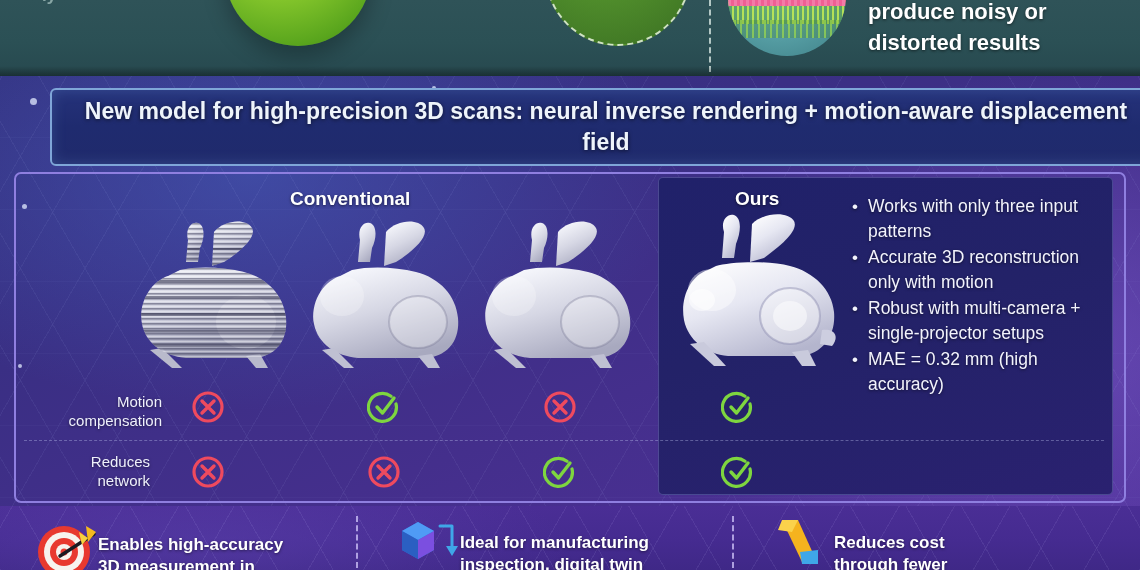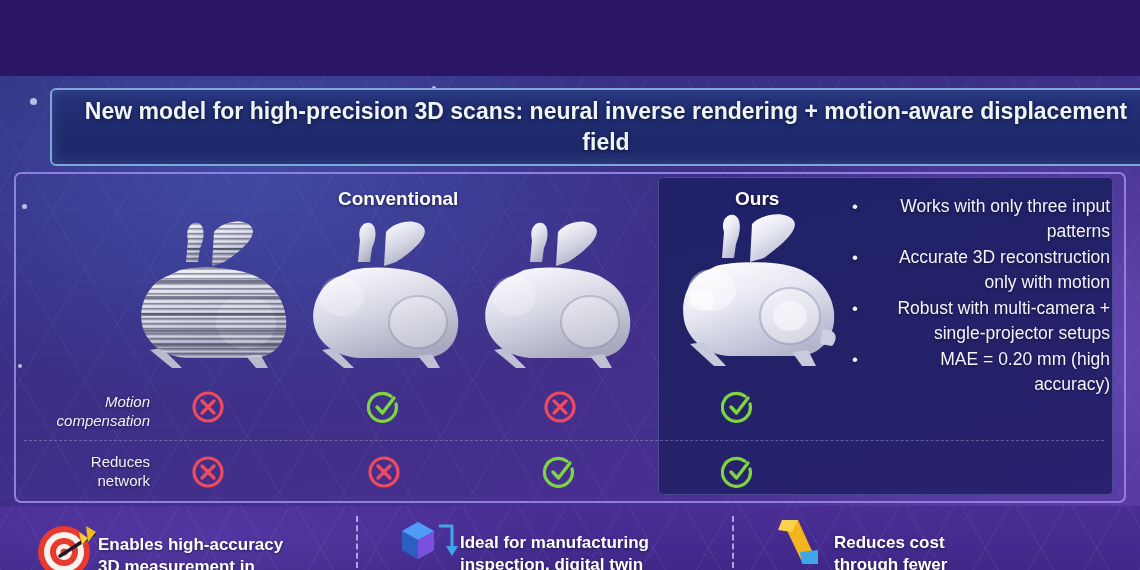--- a/index.html
+++ b/index.html
@@ -149,21 +149,21 @@
     overflow: hidden;
   }
 
   .col-head {
     position: absolute;
     color: #ffffff;
     font-size: 19px;
     font-weight: bold;
     text-shadow: 0 1px 3px rgba(0,0,0,.55);
   }
-  .head-conventional { left: 290px; top: 188px; margin-left: 48px; }
+  .head-conventional { left: 290px; top: 188px; }
   .head-ours { left: 701px; top: 188px; margin-left: 34px; }
 
   
   .ours-panel {
     position: absolute;
     left: 658px; top: 177px;
     width: 455px; height: 318px;
     background: linear-gradient(165deg, #20216a 0%, #232268 45%, #2a2170 100%);
     border: 1px solid rgba(150,150,220,.35);
     border-radius: 5px;
@@ -181,21 +181,21 @@
   
   .row-label {
     position: absolute;
     width: 130px;
     text-align: right;
     color: #eef0fb;
     font-size: 15px;
     line-height: 19px;
     text-shadow: 0 1px 3px rgba(0,0,0,.5);
   }
-  .lbl-motion { left: 20px; top: 392px; font-style: italic; }
+  .lbl-motion { left: 32px; top: 392px; }
   .lbl-neural { left: 20px; top: 452px; }
 
   .row-divider {
     position: absolute;
     left: 24px; top: 440px;
     width: 1080px; height: 0;
     border-top: 1px dashed rgba(190,195,240,.38);
   }
 
   .mark { position: absolute; width: 34px; height: 34px; }
@@ -224,21 +224,21 @@
     align-items: flex-start;
     margin-bottom: 1px;
   }
   .bullet-dot {
     flex: 0 0 auto;
     width: 16px;
     font-size: 17px;
     line-height: 25px;
     color: #f2f3fc;
   }
-  .bullet-txt { flex: 1 1 auto; text-align: right; }
+  .bullet-txt { flex: 1 1 auto; }
 
   .footnote {
     position: absolute;
     left: 852px; top: 470px;
     width: 258px;
     text-align: right;
     color: #c9ccea;
     font-size: 11.5px;
   }
 
@@ -289,20 +289,40 @@
     top: 516px;
   }
   .vdb1 { left: 356px; }
   .vdb2 { left: 732px; }
 </style>
 </head>
 <body>
 
 <div id="stage">
 
+  <div class="top-band">
+    <div class="top-text-cut">ly</div>
+
+    <div class="sphere-solid"></div>
+    <div class="sphere-dashed"></div>
+
+    <div class="sphere-noisy">
+      <div class="noise-band nb1"></div>
+      <div class="noise-band nb3"></div>
+      <div class="noise-band nb4"></div>
+      <div class="noise-band nb2"></div>
+    </div>
+
+    <div class="vdash-top"></div>
+
+    <div class="top-text" style="white-space: pre-line;">produce noisy or
+distorted results</div>
+
+    <div class="top-band-shadow"></div>
+  </div>
 
   <div class="body-bg">
     <div class="hexnet"></div>
     <div class="dot" style="left:30px;  top:22px;  width:7px; height:7px;"></div>
     <div class="dot" style="left:262px; top:18px;  width:4px; height:4px;"></div>
     <div class="dot" style="left:432px; top:10px;  width:4px; height:4px;"></div>
     <div class="dot" style="left:884px; top:32px;  width:5px; height:5px;"></div>
     <div class="dot" style="left:1064px;top:84px;  width:5px; height:5px;"></div>
     <div class="dot" style="left:22px;  top:128px; width:5px; height:5px;"></div>
     <div class="dot" style="left:1072px;top:236px; width:5px; height:5px;"></div>
@@ -491,21 +511,21 @@
     <div class="bullet-item">
       <span class="bullet-dot">•</span>
       <span class="bullet-txt">Accurate 3D reconstruction only with motion</span>
     </div>
     <div class="bullet-item">
       <span class="bullet-dot">•</span>
       <span class="bullet-txt">Robust with multi-camera + single-projector setups</span>
     </div>
     <div class="bullet-item">
       <span class="bullet-dot">•</span>
-      <span class="bullet-txt">MAE = 0.20 mm (high accuracy)</span>
+      <span class="bullet-txt">MAE = 0.32 mm (high accuracy)</span>
     </div>
   </div>
 
 
   <div class="bottom-strip">
     <div class="bottom-hex"></div>
   </div>
 
   <div class="vdash-bottom vdb1"></div>
   <div class="vdash-bottom vdb2"></div>

